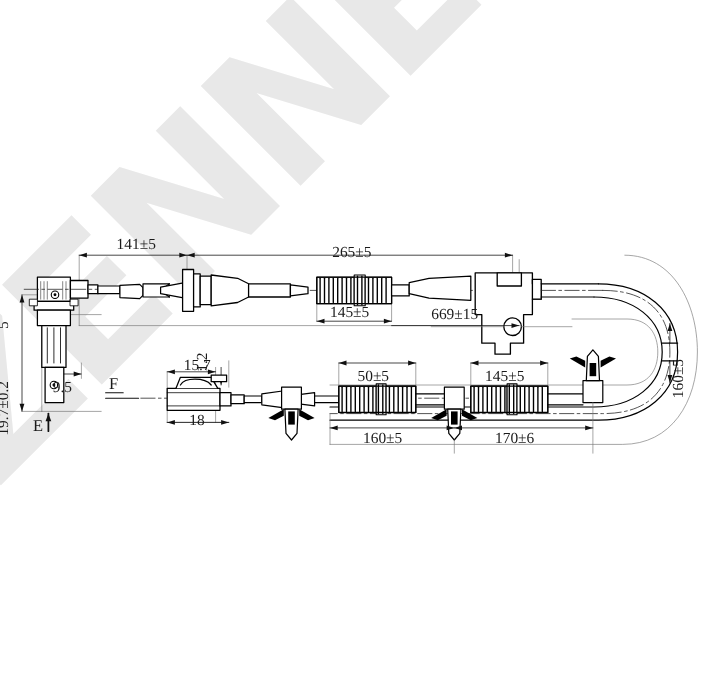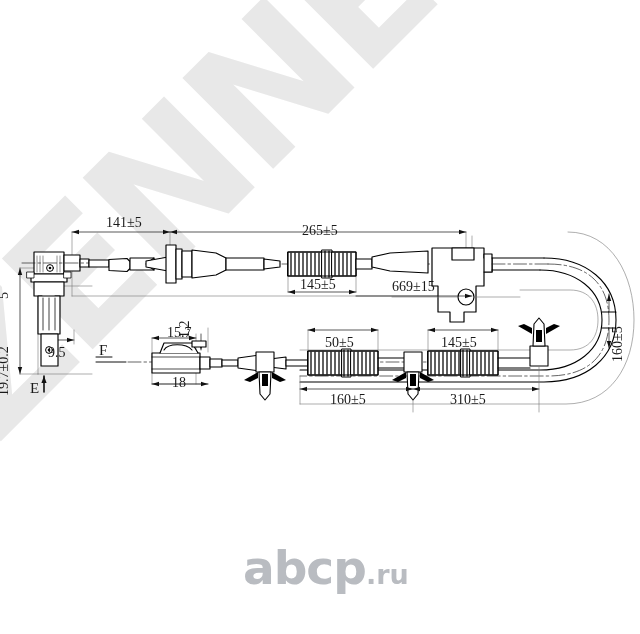--- a/index.html
+++ b/index.html
@@ -76,21 +76,20 @@
     font-size: 15px;
   }
 </style>
 </head>
 <body>
 
 <div id="stage">
 
   <div class="wm" id="wm-zennek">ZENNEK</div>
 
-  <div class="wm" id="wm-abcp"><span>abcp</span><span class="ru">.ru</span></div>
 
   <svg width="640" height="634" viewBox="0 0 640 634">
     <g fill="none" stroke="#000" stroke-width="1" stroke-linecap="round" stroke-linejoin="round">
 
       <g stroke="#777" stroke-width="0.6">
         <line x1="72" y1="232" x2="72" y2="296"></line>
         <line x1="170" y1="232" x2="170" y2="268"></line>
         <line x1="466" y1="232" x2="466" y2="262"></line>
         <line x1="288" y1="270" x2="288" y2="292"></line>
         <line x1="356" y1="270" x2="356" y2="292"></line>
@@ -463,21 +462,21 @@
   </svg>
 
   <div class="lbl big" style="left:106px; top:216px;">141±5</div>
   <div class="lbl big" style="left:302px; top:224px;">265±5</div>
   <div class="lbl big" style="left:300px; top:278px;">145±5</div>
   <div class="lbl big" style="left:392px; top:280px;">669±15</div>
 
   <div class="lbl big" style="left:325px; top:336px;">50±5</div>
   <div class="lbl big" style="left:441px; top:336px;">145±5</div>
   <div class="lbl big" style="left:330px; top:393px;">160±5</div>
-  <div class="lbl big" style="left:450px; top:393px;">310±5</div>
+  <div class="lbl big" style="left:450px; top:393px;">170±6</div>
 
   <div class="lbl big vert" style="left:11px; top:285px;">5</div>
   <div class="lbl big vert" style="left:11px; top:382px;">19.7±0.2</div>
   <div class="lbl big" style="left:48px; top:346px;text-align:right;">9.5</div>
 
   <div class="lbl big vert" style="left:625px; top:348px;">160±5</div>
 
   <div class="lbl big" style="left:167px; top:326px;">15.7</div>
   <div class="lbl big vert" style="left:192px; top:324px;">1.2</div>
   <div class="lbl big" style="left:172px; top:376px;">18</div>

